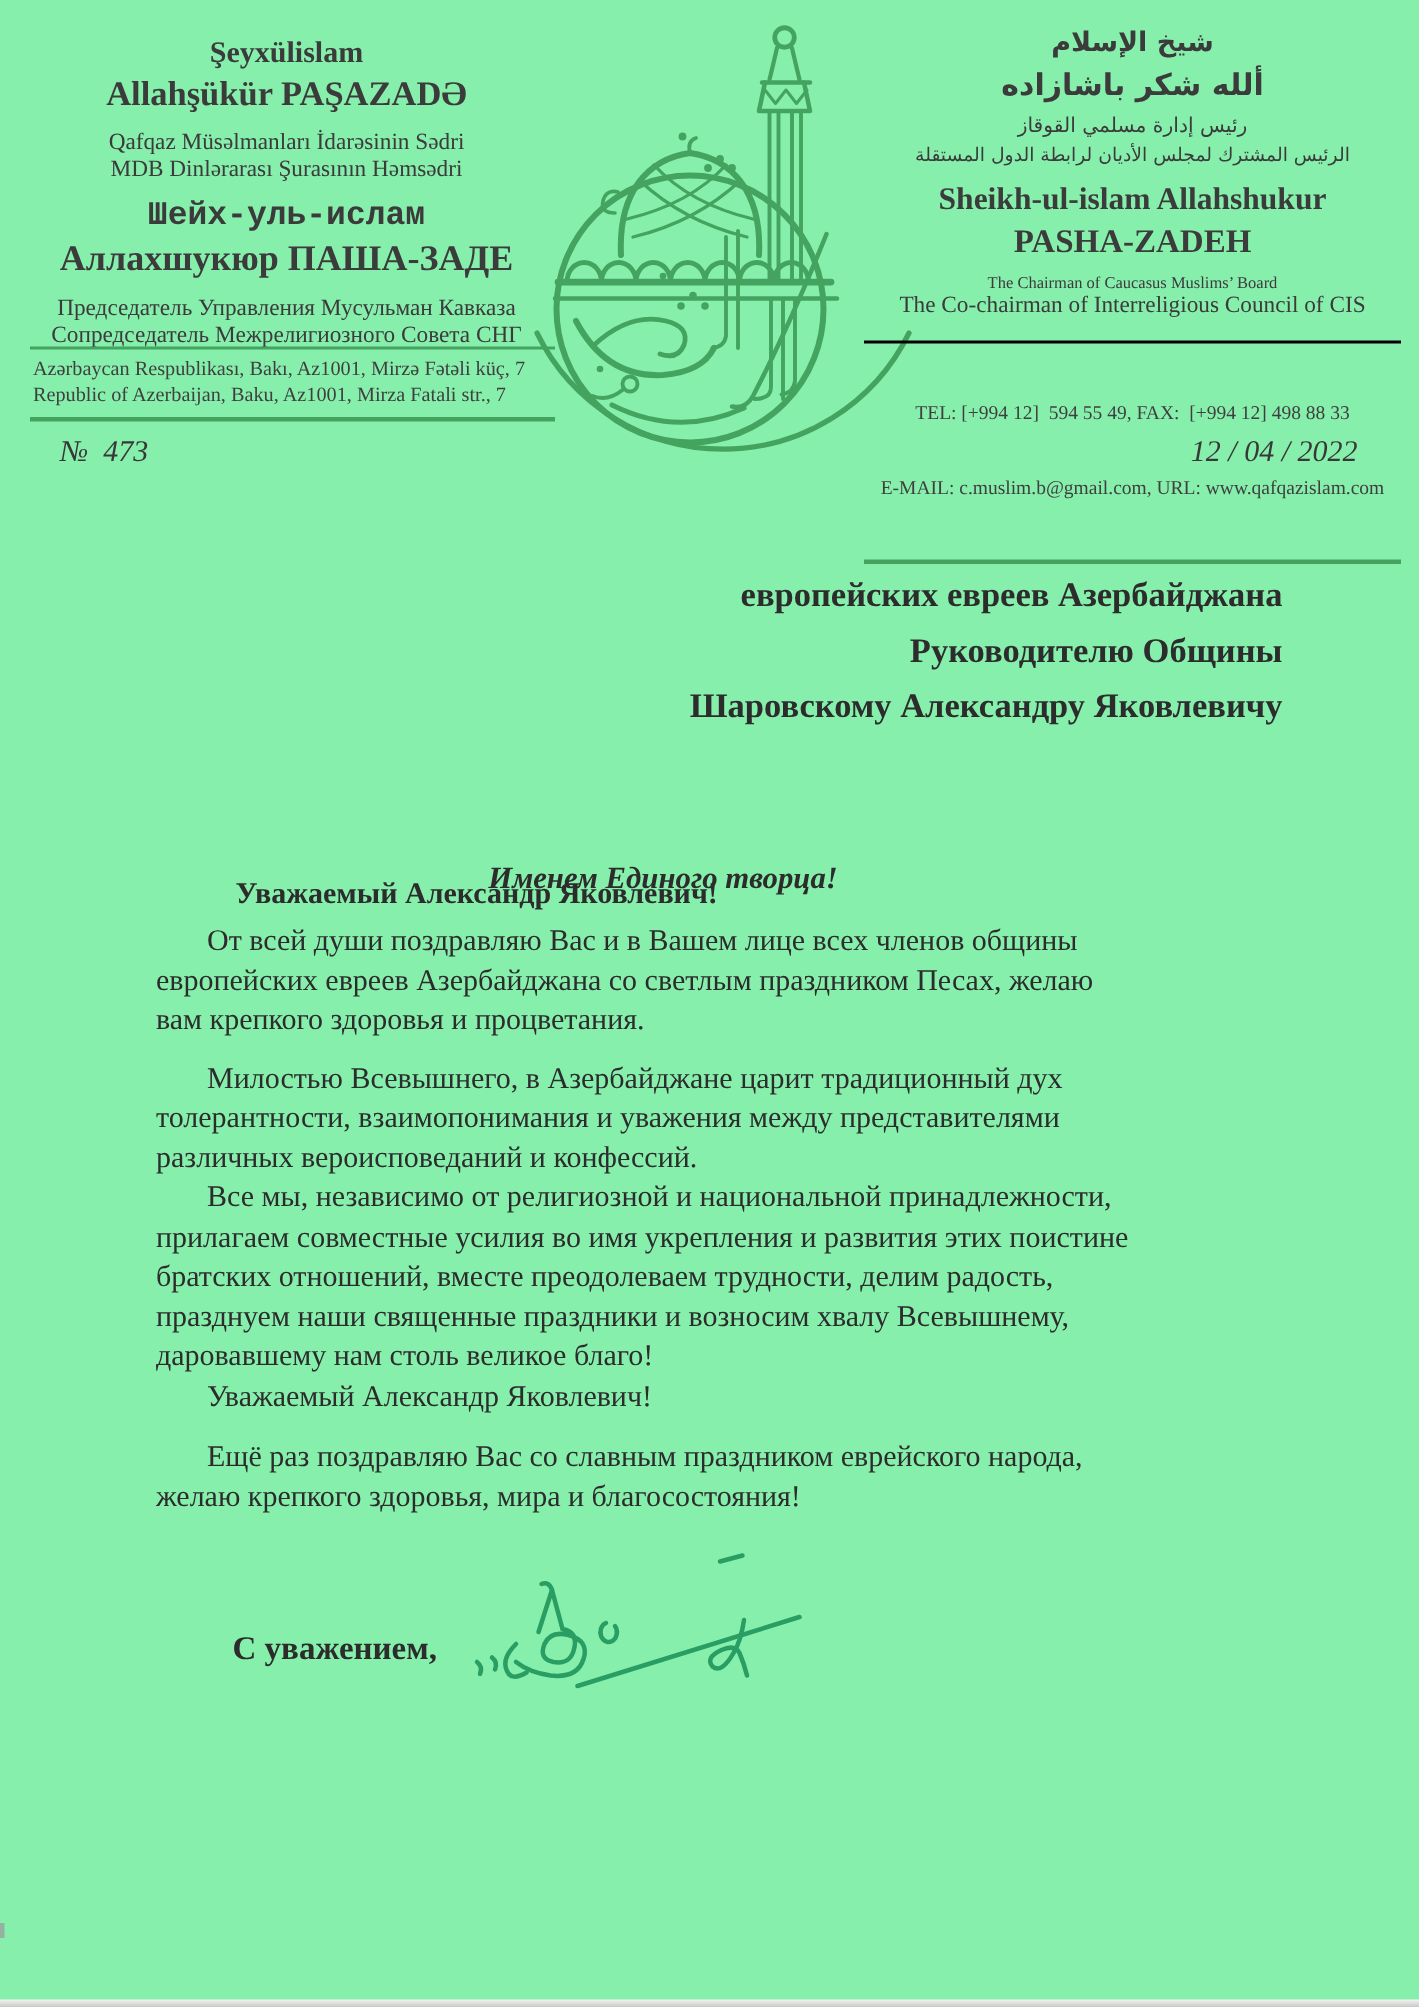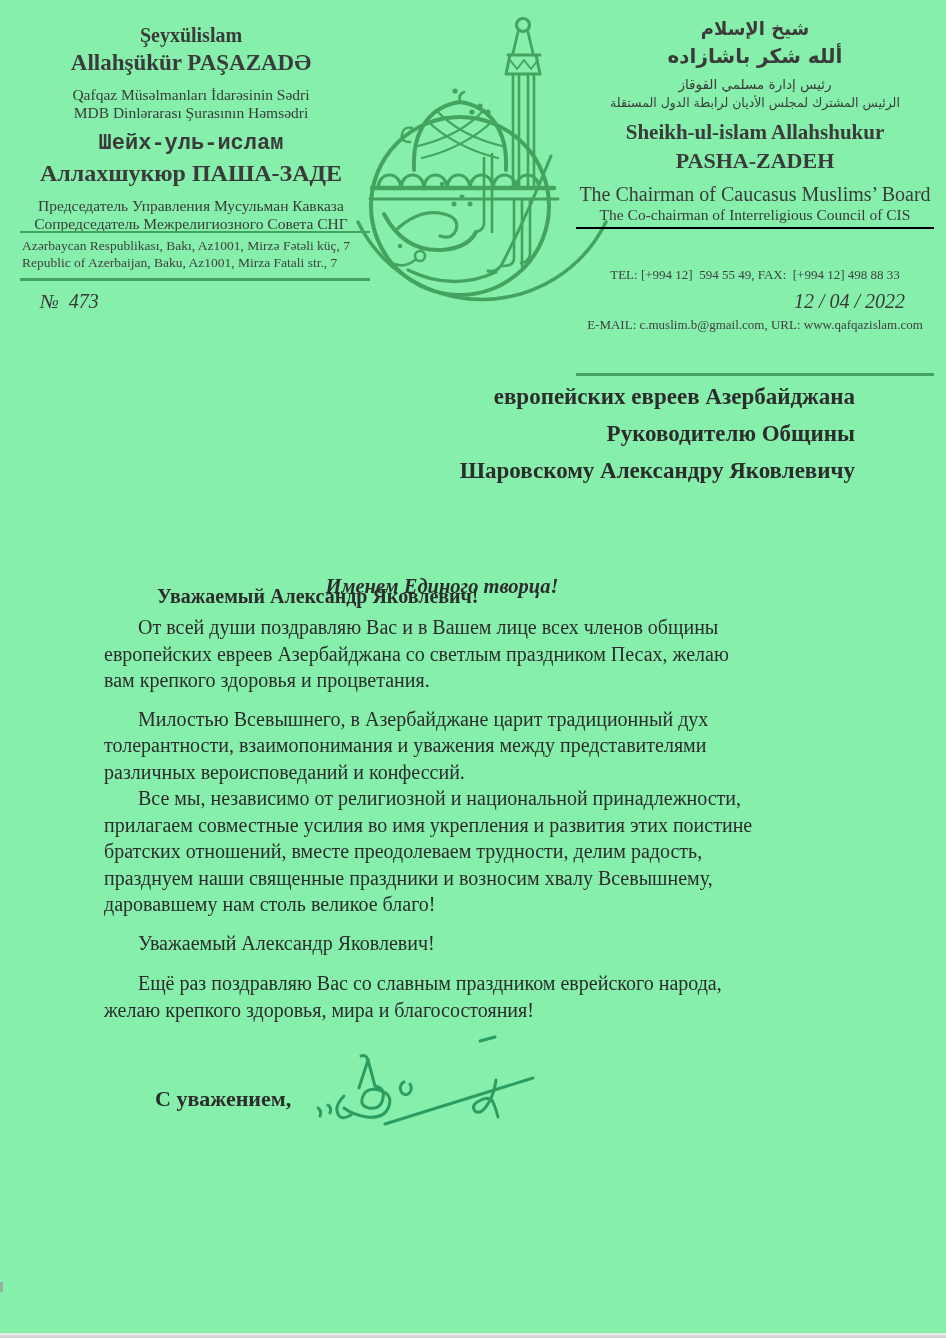--- a/index.html
+++ b/index.html
@@ -27,41 +27,41 @@
     padding:5px 0 6px 2px;font-size:13.5px;line-height:1.25;color:#3f3f3f;text-align:left;
   }
   .lh-right{position:absolute;left:576px;top:18px;width:358px;text-align:center;color:#3b3b3b;}
   .lh-right .ar{font-family:"DejaVu Sans",sans-serif;direction:rtl;}
   .lh-right .t-ar{font-size:18px;font-weight:bold;}
   .lh-right .n-ar{font-size:20px;font-weight:bold;margin-top:5px;}
   .lh-right .r-ar1{font-size:13.5px;margin-top:8px;}
   .lh-right .r-ar2{font-size:12.5px;margin-top:3px;}
   .lh-right .t-en{font-size:21px;font-weight:bold;margin-top:10px;}
   .lh-right .n-en{font-size:22px;font-weight:bold;margin-top:3px;}
-  .lh-right .r-en1{font-size:20px;margin-top:9px;}
+  .lh-right .r-en1{font-size:11px;margin-top:9px;}
   .lh-right .r-en2{font-size:15.5px;}
   .contact-box{
     position:absolute;left:576px;top:227px;width:358px;
     border-top:2px solid #000000;border-bottom:3px solid #44a45f;
     padding:4px 0 5px 0;font-size:13px;line-height:1.3;color:#3f3f3f;text-align:center;
     white-space:pre;
   }
   .emblem{position:absolute;left:356px;top:8px;}
   
   .doc-number{position:absolute;left:40px;top:290px;font-size:20px;font-style:italic;white-space:pre;color:#383838;}
   .doc-date{position:absolute;right:41px;top:290px;font-size:20px;font-style:italic;color:#383838;}
   
   .recipient{position:absolute;right:91px;top:378px;text-align:right;font-weight:bold;font-size:23px;line-height:37px;color:#2c2c2c;}
   .invocation{position:absolute;left:0;top:575px;width:884px;text-align:center;font-weight:bold;font-style:italic;font-size:20.5px;color:#2c2c2c;}
   .salutation1{position:absolute;left:157px;top:585px;font-weight:bold;font-size:20px;color:#2c2c2c;}
   .body-block{position:absolute;left:104px;top:614px;width:756px;color:#2c2c2c;}
   .body-block p{margin:0;font-size:20px;line-height:26.5px;white-space:pre-line;text-indent:34px;text-align:left;}
   .body-block p.p1{margin-bottom:12px;}
   .body-block p.p2{margin-bottom:0;}
-  .body-block p.p3{margin-bottom:12px;}
+  .body-block p.p3{}
   .body-block p.sal2{margin-bottom:14px;}
   .signoff{position:absolute;left:155px;top:1086px;font-weight:bold;font-size:22px;color:#2c2c2c;}
   .signature{position:absolute;left:300px;top:1032px;overflow:visible;}
   
   .scan-bottom{position:absolute;left:0;right:0;bottom:0;height:5px;background:linear-gradient(#f3f3f2,#c9c9c8);}
   .scan-tick{position:absolute;left:0;top:1282px;width:3px;height:10px;background:#9a9a9a;opacity:.7;}
 </style>
 </head>
 <body>
 

